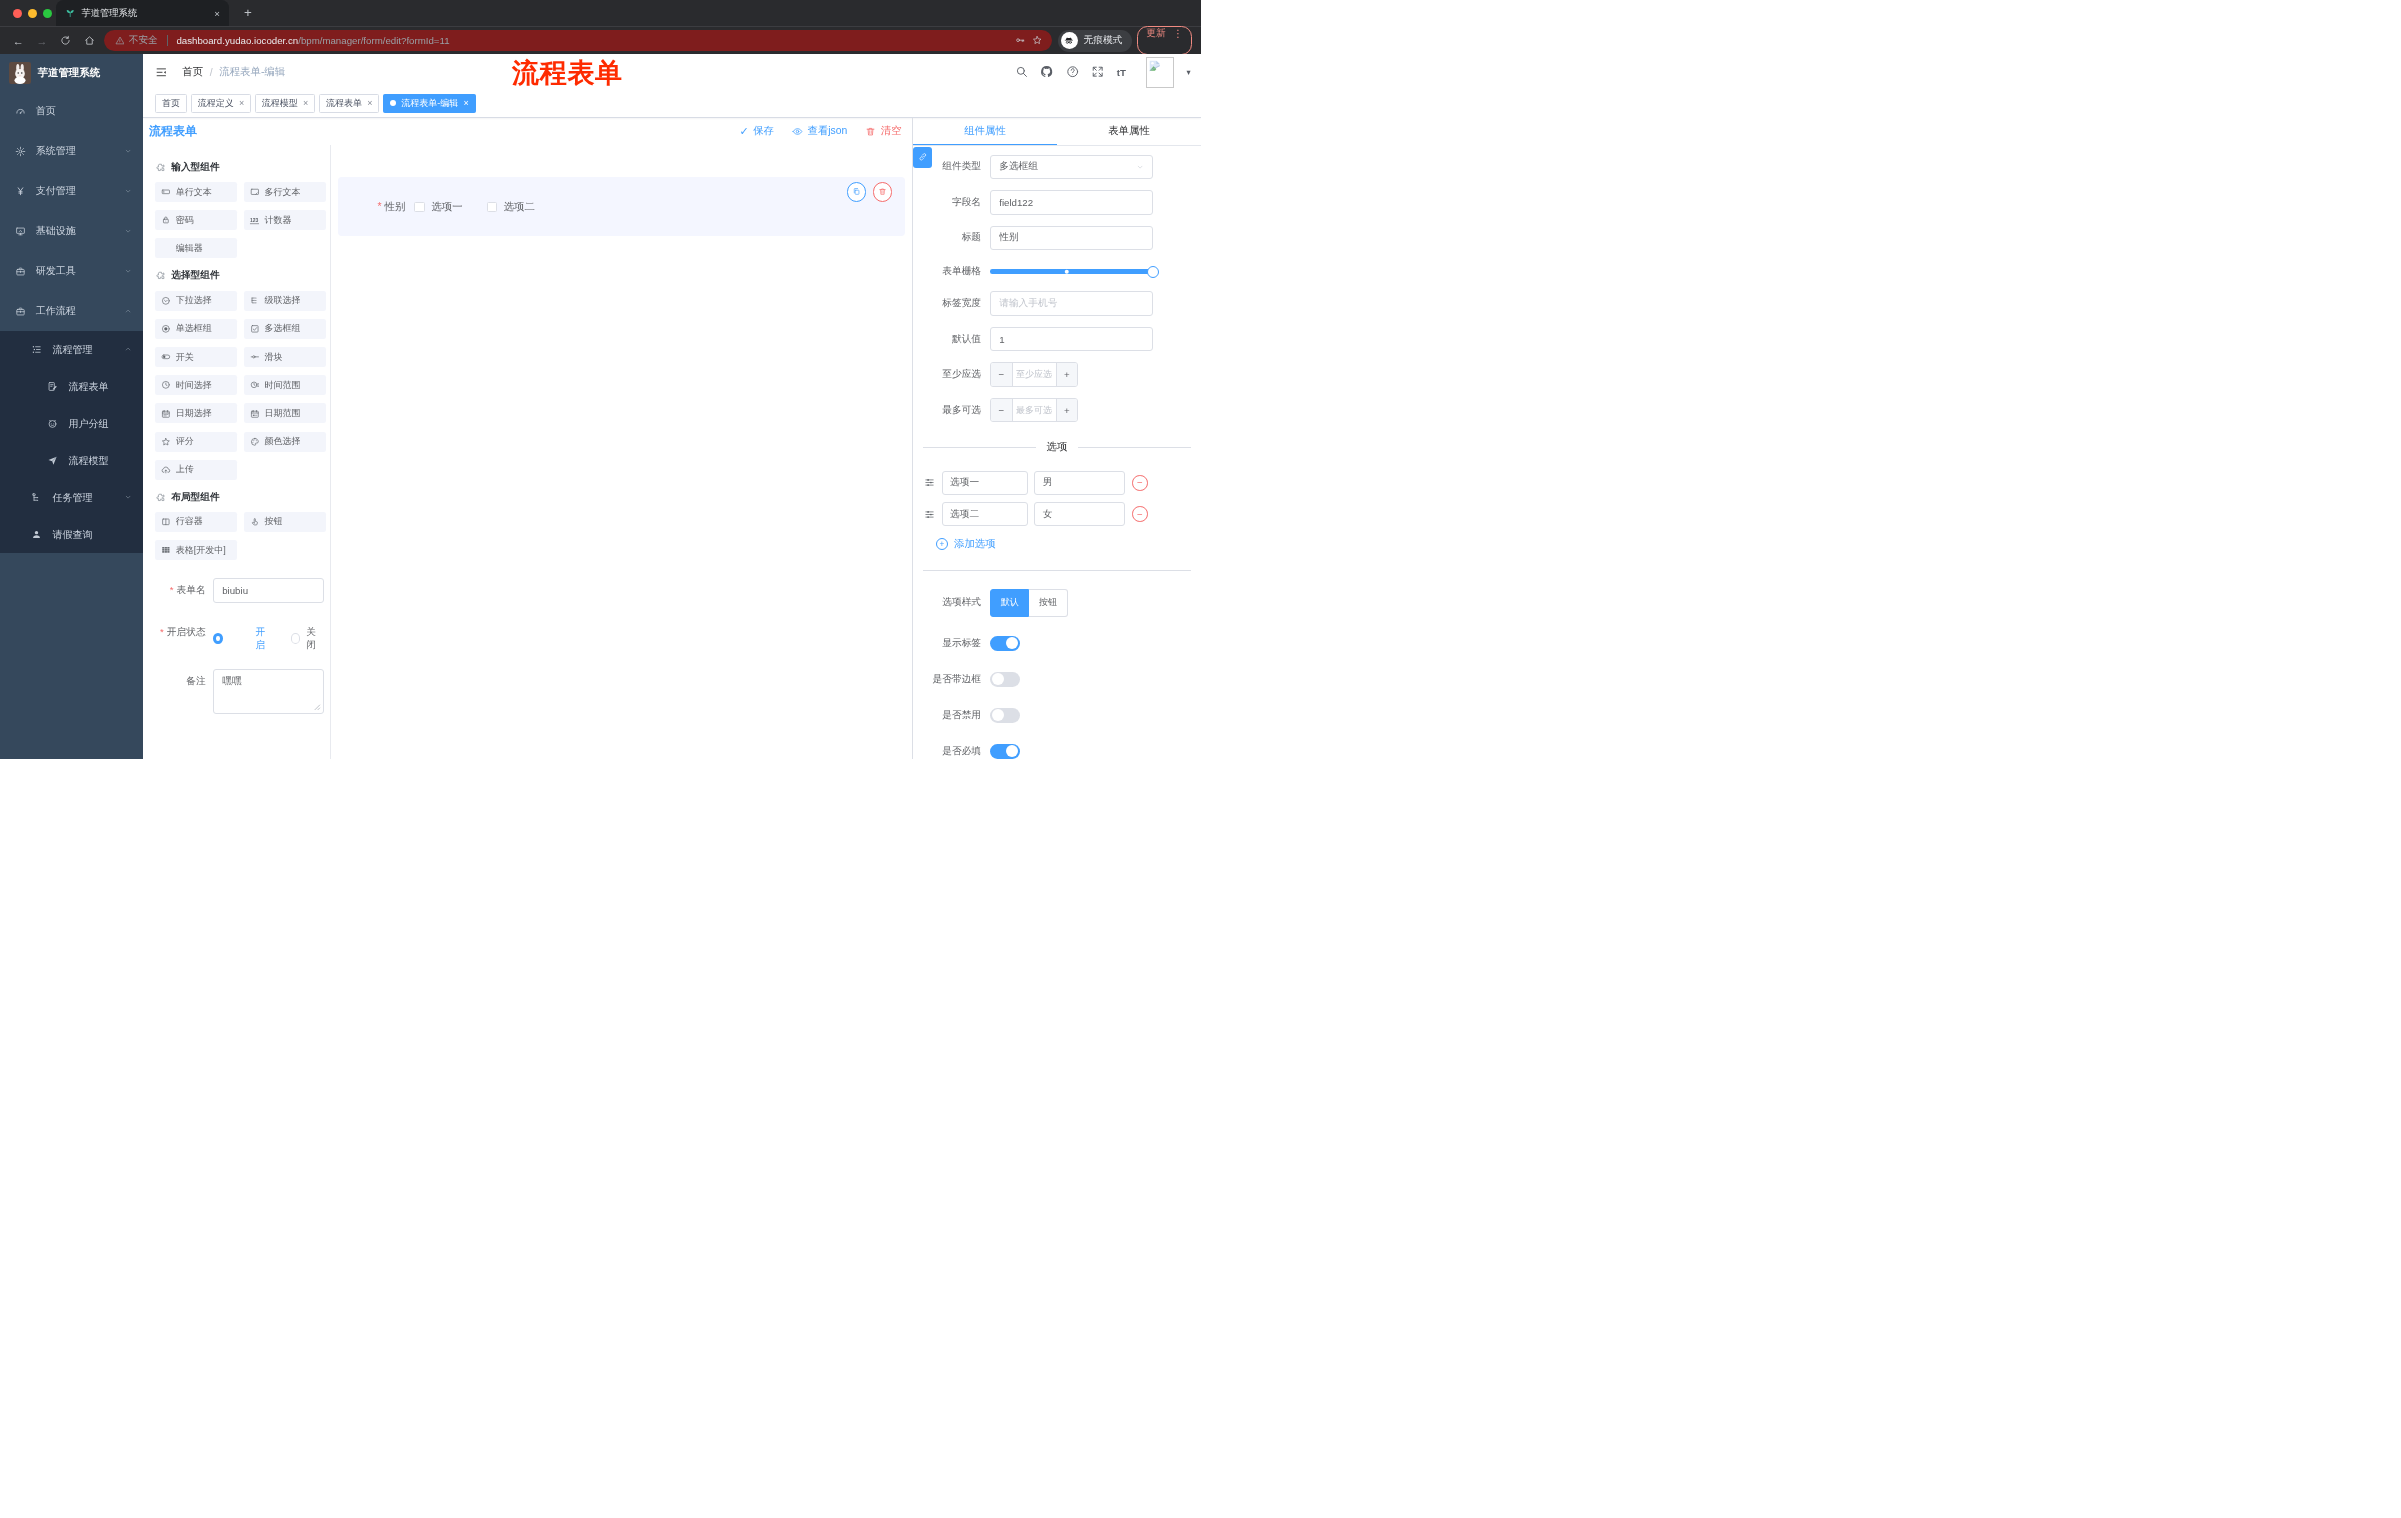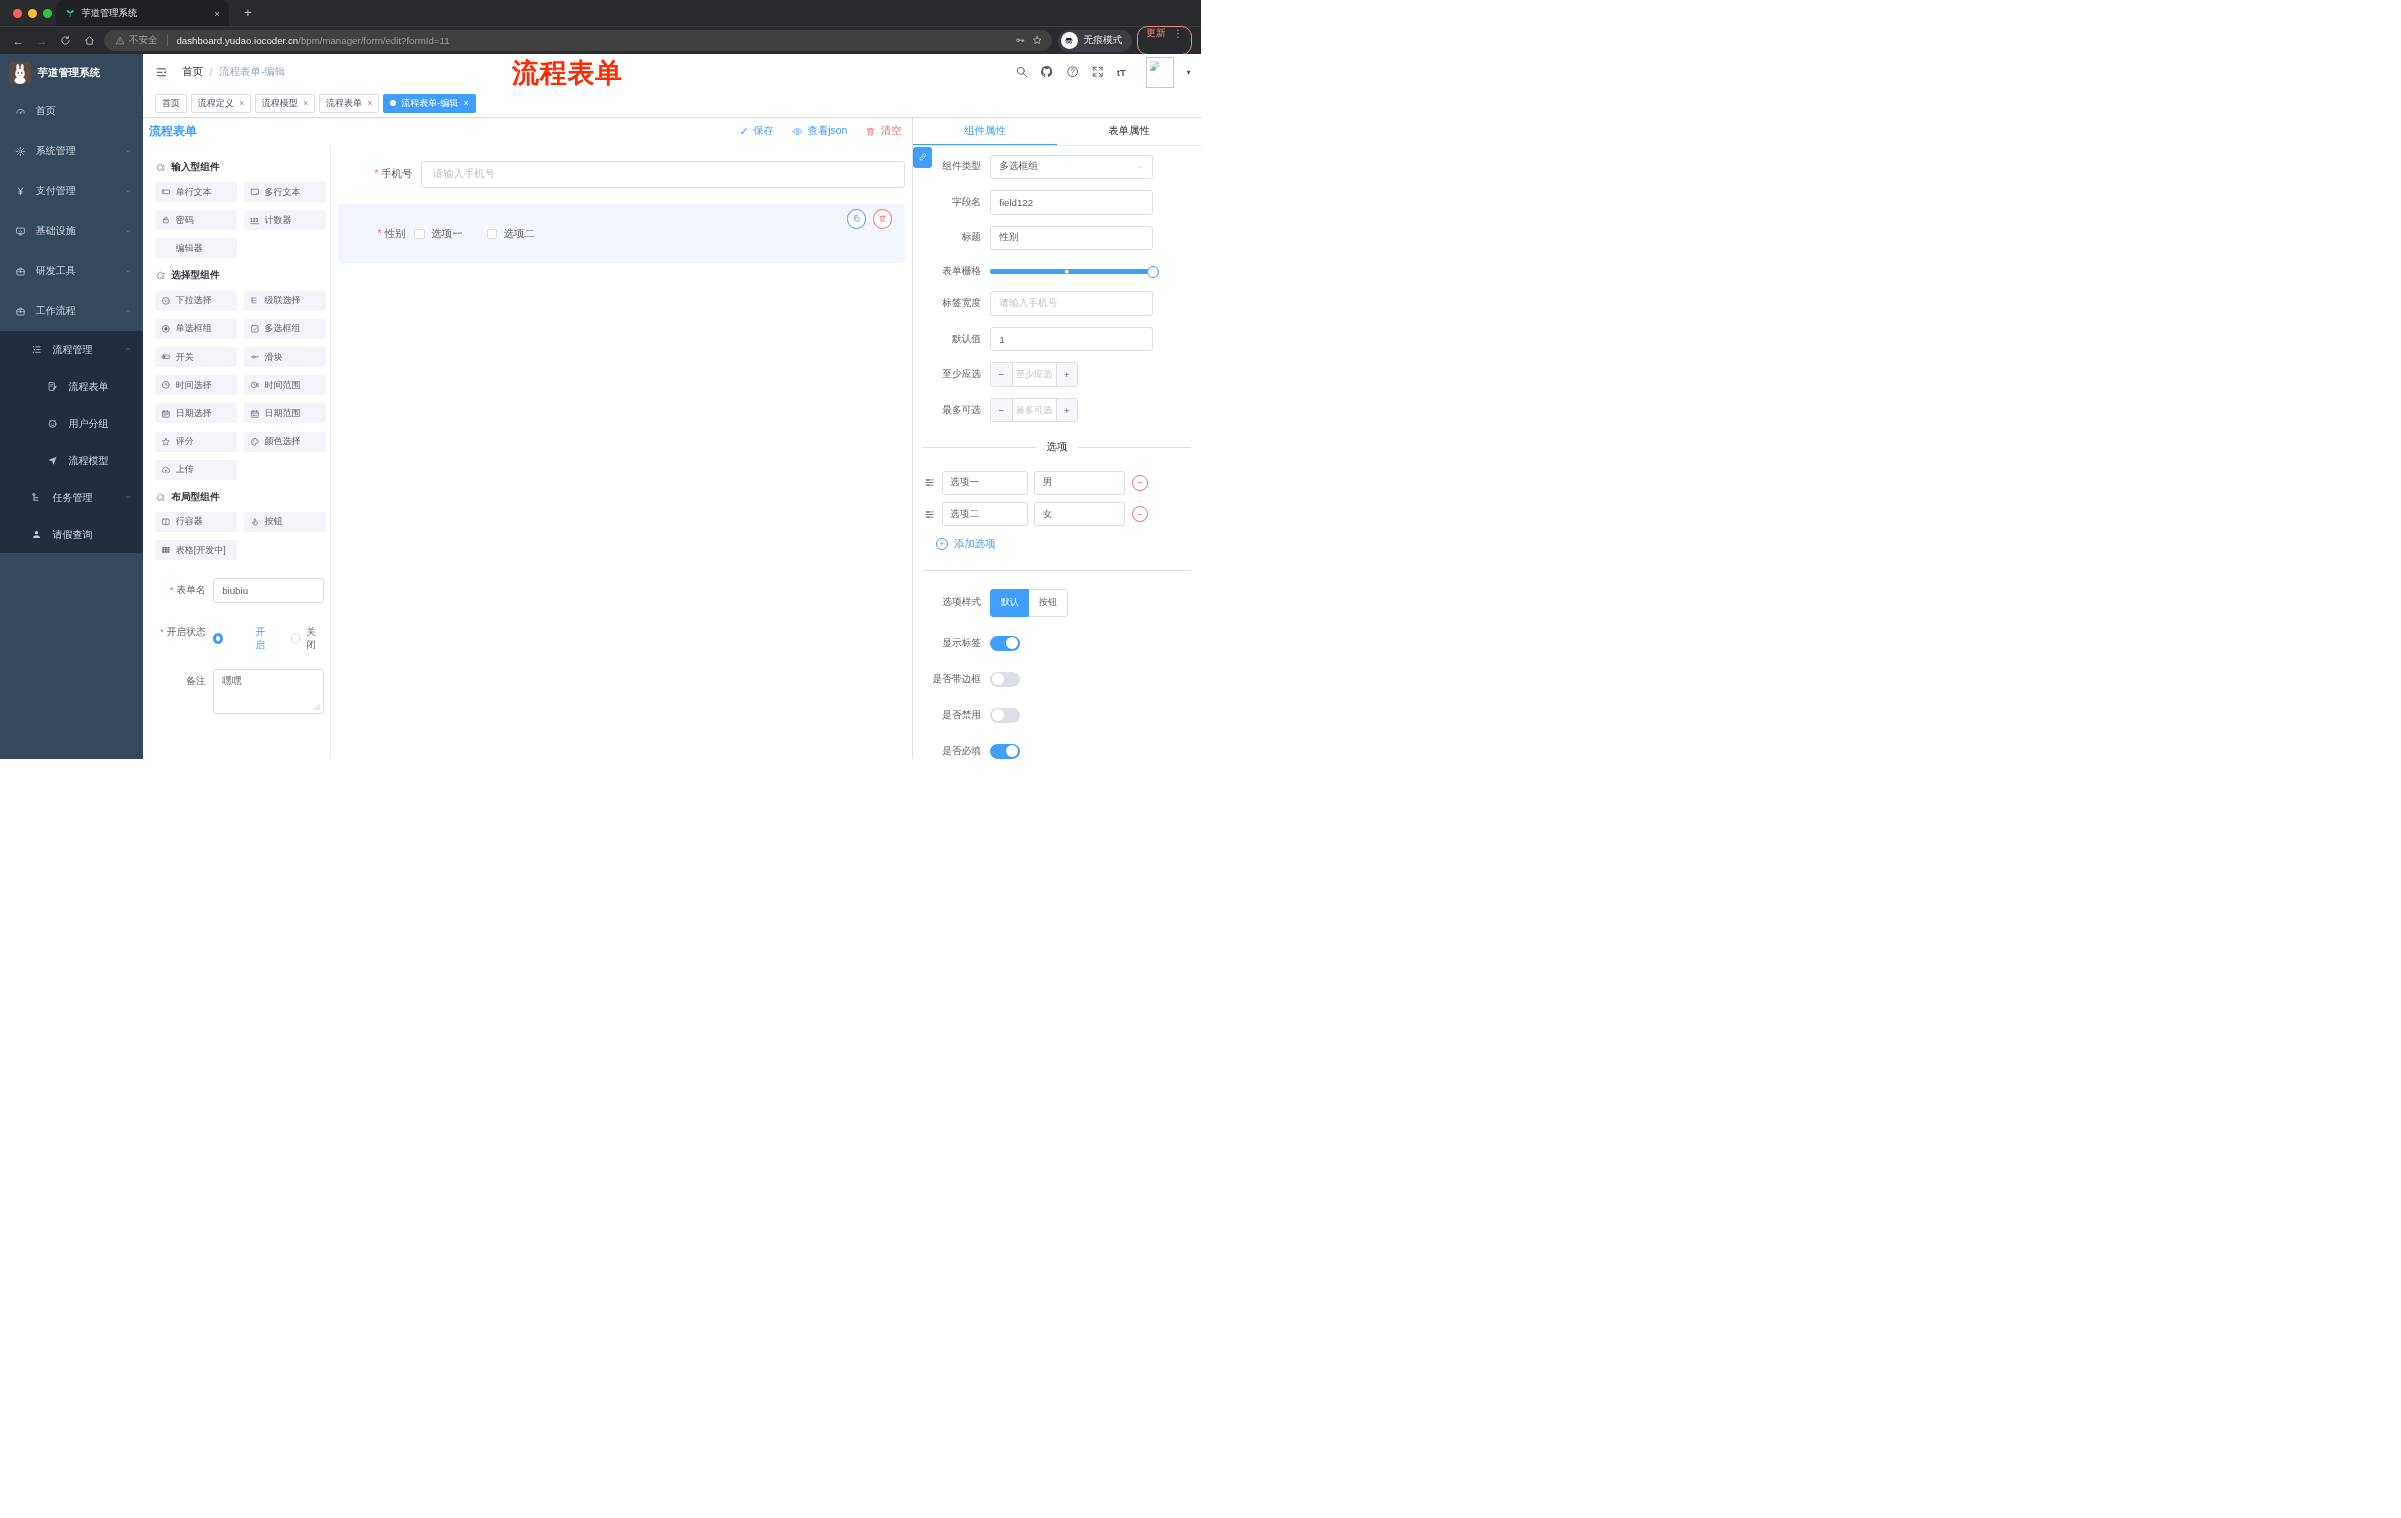--- a/index.html
+++ b/index.html
@@ -13,21 +13,21 @@
   .lights{display:flex;gap:6px;padding-left:13.4px;}
   .light{width:9px;height:9px;border-radius:50%;}
   .light.r{background:#ff5f57;} .light.y{background:#febc2e;} .light.g{background:#2ac840;}
   .btab{position:absolute;left:56px;top:0;width:173px;height:26px;background:#1e2023;border-radius:7.4px 7.4px 0 0;display:flex;align-items:center;gap:6px;padding:0 9px;color:#e8eaed;font-size:9.3px;}
   .btab .fav{color:#3dbfa0;font-size:10.4px;}
   .btab .bclose{margin-left:auto;color:#bdc1c6;font-size:9.7px;}
   .newtab{position:absolute;left:238px;top:3px;color:#bdc1c6;font-size:13.4px;padding:1.5px 6px;}
   .addrbar{height:28px;background:#2a2b2e;border-top:0.7px solid #3c3d41;display:flex;align-items:center;padding:0 9px;gap:5.2px;flex-shrink:0;}
   .navbtn{width:18.6px;color:#cfd2d6;font-size:11px;text-align:center;display:flex;justify-content:center;}
   .navbtn.dim{color:#6b6e73;}
-  .urlpill{flex:1;height:21px;background:#404040;border-radius:10.4px;display:flex;align-items:center;gap:6px;padding:0 10.4px;font-size:9.7px;color:#9aa0a6;}
+  .urlpill{flex:1;height:21px;background:#7f1d1d;border-radius:10.4px;display:flex;align-items:center;gap:6px;padding:0 10.4px;font-size:9.7px;color:#9aa0a6;}
   .urlsec{display:flex;align-items:center;gap:4.5px;color:#9aa0a6;}
   .urlsep{width:0.7px;height:10.4px;background:#5f6368;margin:0 3px;}
   .urlhost{color:#e8eaed;}
   .pillspace{flex:1;}
   .pillicon{color:#c8cbcf;font-size:10.4px;display:flex;}
   .incog{height:22px;background:#3c3e42;border-radius:11px;display:flex;align-items:center;gap:6px;padding:0 9.7px 0 3px;color:#e8eaed;font-size:9.7px;flex-shrink:0;}
   .incog .ic{width:17px;height:17px;border-radius:50%;background:#fff;color:#202124;display:flex;align-items:center;justify-content:center;}
   .update{height:29px;border:1.1px solid #f28b82;border-radius:10.4px;color:#f28b82;display:flex;align-items:flex-start;gap:6.7px;padding:0 8.2px;font-size:9.7px;flex-shrink:0;}
   .update .dots{font-size:10.4px;letter-spacing:0;}
 
@@ -783,24 +783,20 @@
                       <svg width="6.7" height="6.7" viewBox="0 0 9 9">
                           <path d="M8 1L1 8M8 5L5 8" stroke="#b6bac1" stroke-width="1.2"></path>
                         </svg>
                     </span>
                   </span>
                 </div>
               </div>
             </div>
 
             <div class="canvas">
-              <div class="phonerow">
-                <span class="phonelabel req">手机号</span>
-                <span class="phoneinput">请输入手机号</span>
-              </div>
               <div class="selblock">
                 <div class="blockacts">
                   <span class="actbtn">
                       <svg viewBox="0 0 24 24" width="1em" height="1em" fill="none" stroke="currentColor" stroke-width="1.7" stroke-linecap="round" stroke-linejoin="round">
                         <rect x="8.5" y="8.5" width="10" height="11" rx="1.5"></rect>
                         <path d="M6 15.5V5.8A1.8 1.8 0 0 1 7.8 4H15"></path>
                       </svg>
                     </span>
                   <span class="actbtn del">
                       <svg viewBox="0 0 24 24" width="1em" height="1em" fill="none" stroke="currentColor" stroke-width="1.7" stroke-linecap="round" stroke-linejoin="round">

